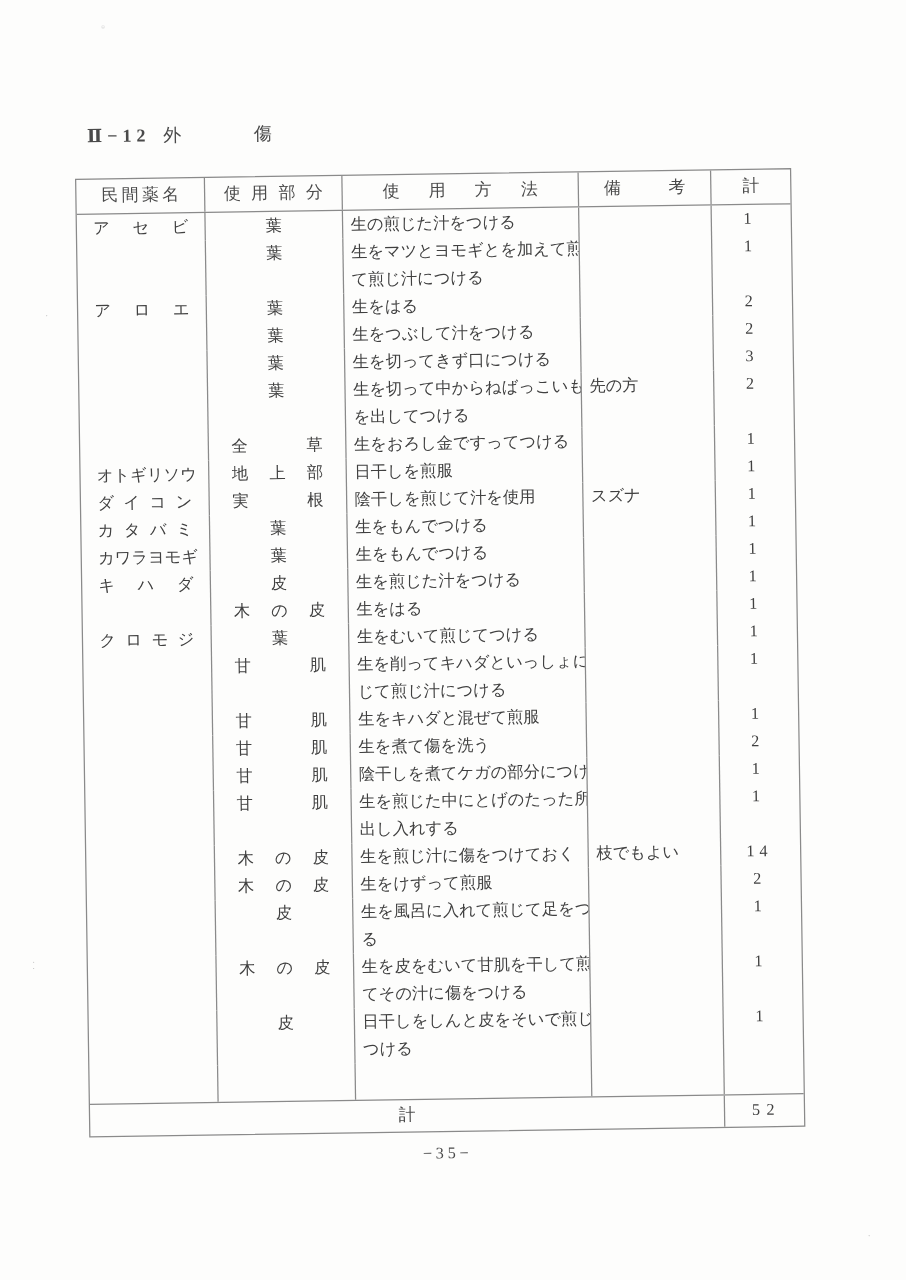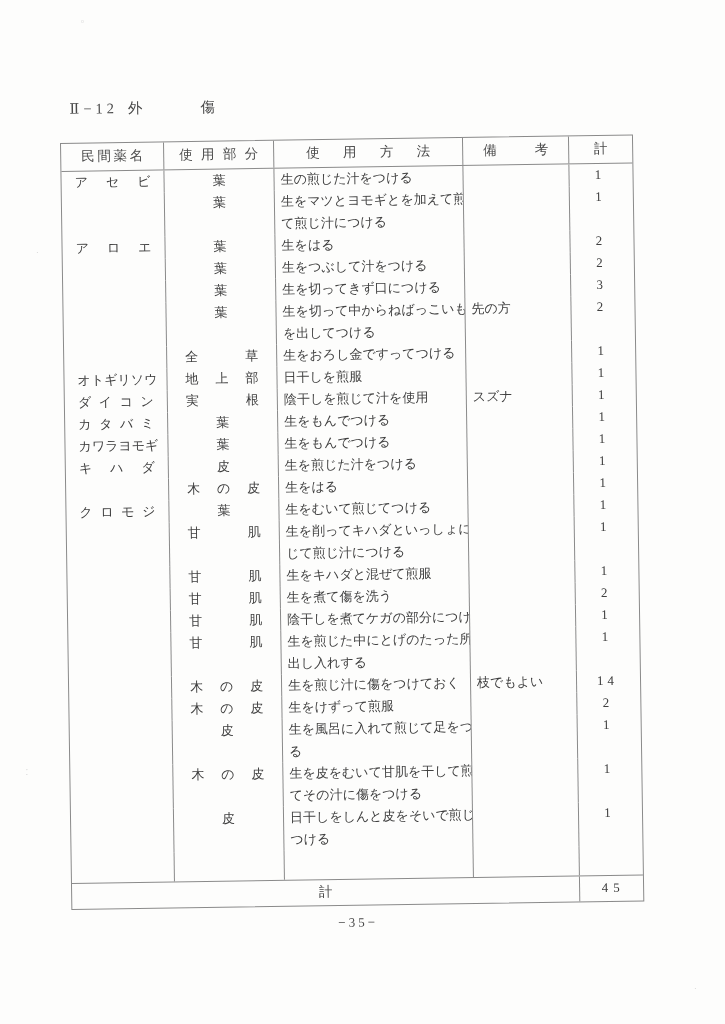--- a/index.html
+++ b/index.html
@@ -18,21 +18,21 @@
   }
   .sheet{
     position:absolute;inset:0;
     transform:rotate(-0.85deg);
     transform-origin:60px 143px;
   }
   .page-title{
     position:absolute;left:70px;top:100px;
     font-size:14.5px;white-space:nowrap;color:var(--ink-soft);
   }
-  .page-title .sec{letter-spacing:4px;}
+  .page-title .sec{letter-spacing:4px;font-weight:bold;}
   .page-title .w1{margin-left:10px;}
   .page-title .w2{margin-left:58px;}
 
   .doc-table{
     position:absolute;left:60px;top:143px;
     width:573px;height:767px;
     border:1.2px solid var(--line);
     box-sizing:border-box;
     display:flex;flex-direction:column;
     font-size:13px;
@@ -428,21 +428,21 @@
         <div class="cell c-name"></div>
         <div class="cell c-part"></div>
         <div class="cell c-method"></div>
         <div class="cell c-note"></div>
         <div class="cell c-count"></div>
       </div>
     </div>
 
     <div class="tfoot">
       <div class="t-label">計</div>
-      <div class="t-value">45</div>
+      <div class="t-value">52</div>
     </div>
 
   </div>
 
   <div class="page-footer">−35−</div>
 
 </div>
 
 <div class="artifact" style="left:81px;top:17px;">▫</div>
 <div class="artifact" style="left:36px;top:248px;">·</div>

